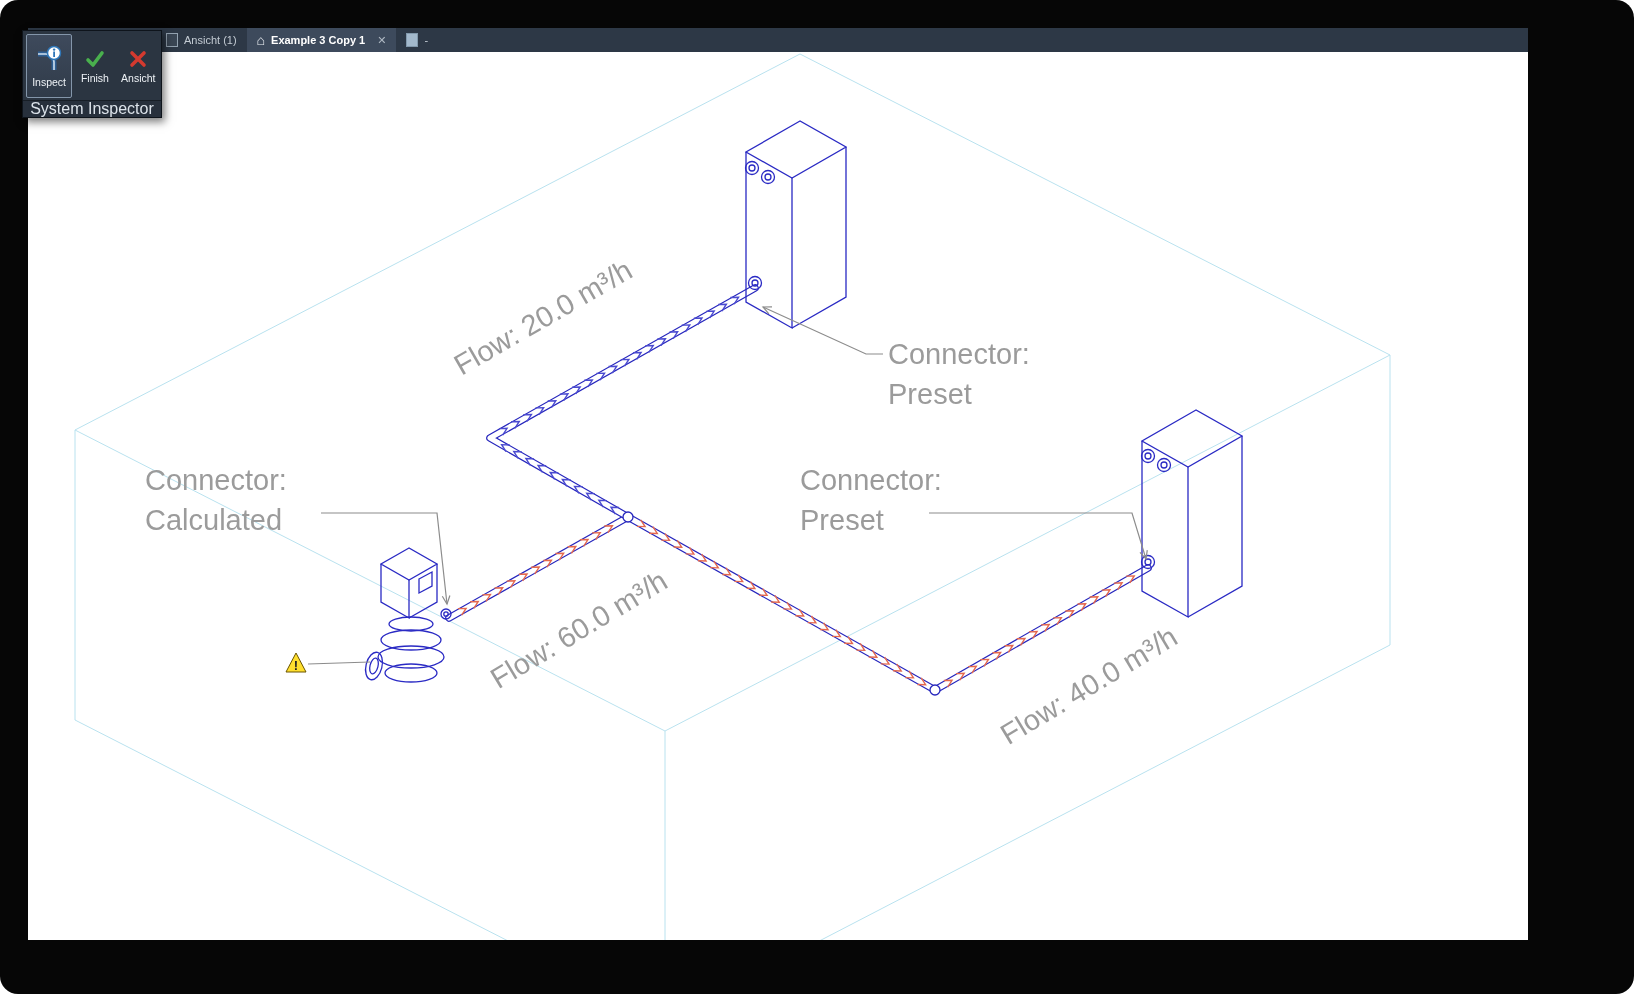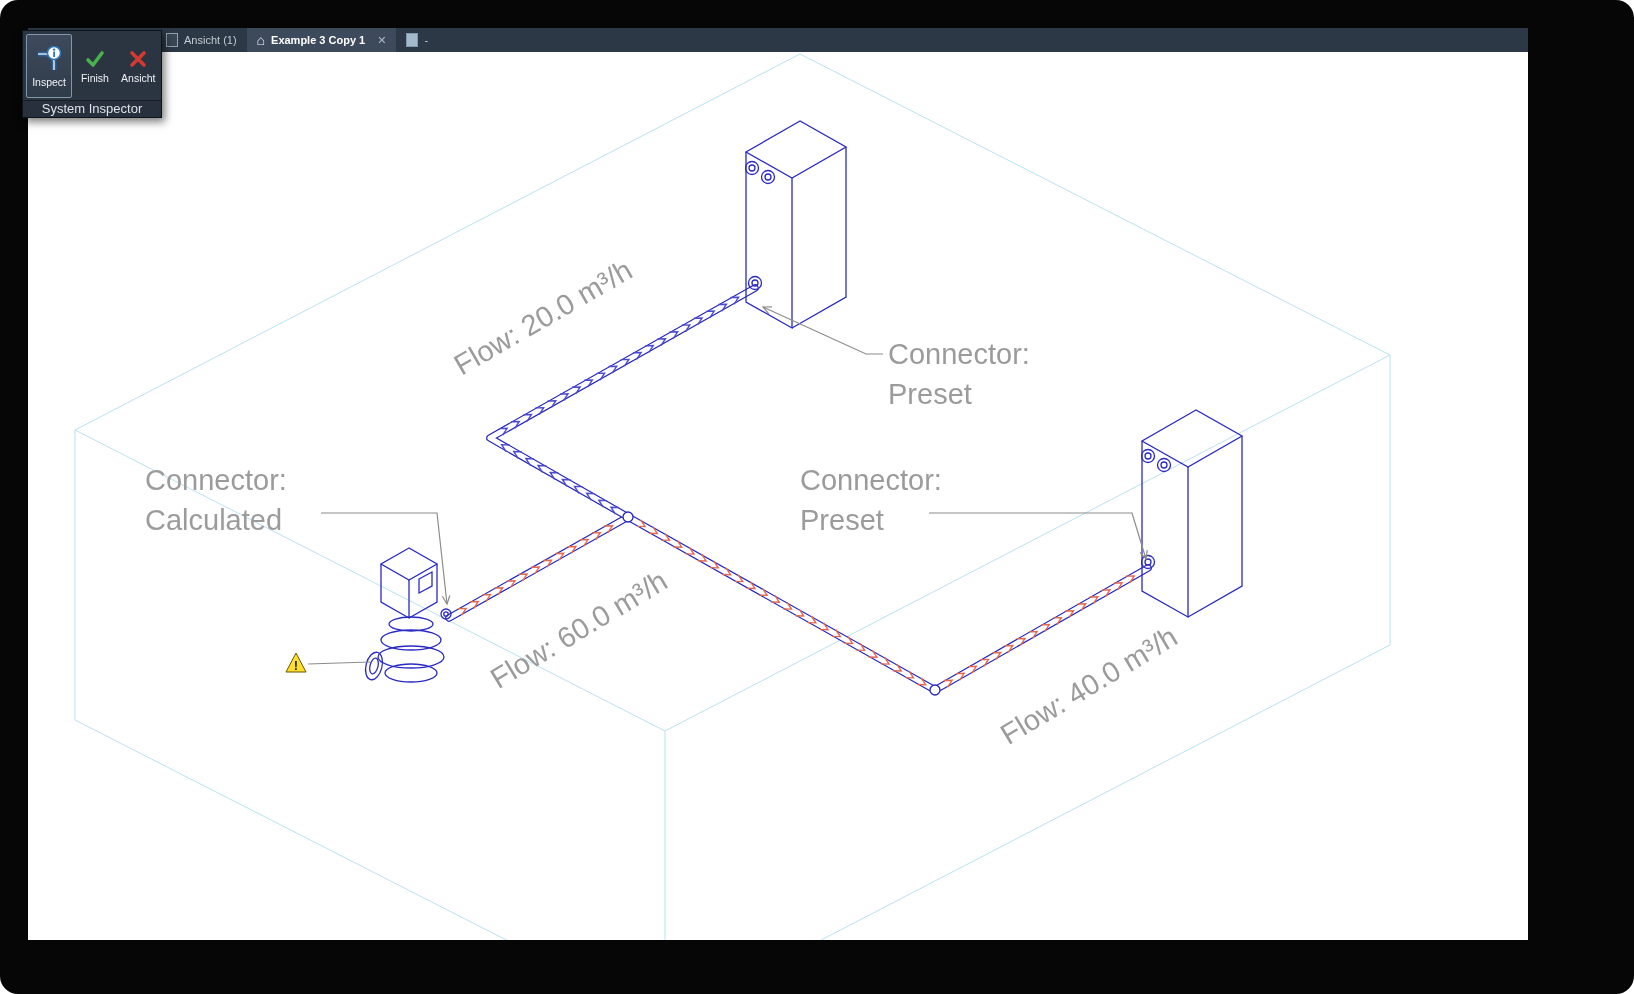--- a/index.html
+++ b/index.html
@@ -12,21 +12,21 @@
   .tab .close{font-weight:normal;color:#aeb8c2;font-size:11px;margin-left:6px;}
   .home{font-size:14px;line-height:1;color:#e9edf1;}
   .ico-sheet{display:inline-block;width:10px;height:12px;border:1px solid #93a2b0;background:#3a4654;}
   .ico-doc{display:inline-block;width:10px;height:12px;background:#a3b9cc;border:1px solid #8299ac;}
   .canvas{position:absolute;left:0;top:24px;width:1500px;height:888px;background:#ffffff;overflow:hidden;cursor:crosshair;}
   svg text{font-family:"Liberation Sans",sans-serif;}
   .inspector{position:absolute;left:22px;top:30px;width:140px;height:88px;background:#2b3541;border:1px solid #0e141b;box-shadow:3px 4px 8px rgba(0,0,0,0.5);z-index:5;display:flex;flex-direction:column;box-sizing:border-box;}
   .insp-body{flex:1;display:flex;align-items:stretch;padding:3px 2px 2px 3px;gap:2px;}
   .insp-big{width:47px;border:1px solid #8496aa;border-radius:2px;background:linear-gradient(#3e4a5c,#303b49);display:flex;flex-direction:column;align-items:center;justify-content:center;gap:3px;color:#eef2f6;font-size:10.5px;cursor:pointer;}
   .insp-small{width:44px;display:flex;flex-direction:column;align-items:center;justify-content:center;gap:3px;color:#eef2f6;font-size:10.5px;cursor:pointer;}
-  .insp-title{height:16px;line-height:15px;text-align:center;font-size:13px;color:#dce3ea;background:#27303c;border-top:1px solid #171e26;}
+  .insp-title{height:16px;line-height:15px;text-align:center;font-size:16px;color:#dce3ea;background:#27303c;border-top:1px solid #171e26;}
 </style>
 </head>
 <body>
 
 <div class="stage">
  <div class="frame">
 
   <div class="window">
 
     <div class="tabbar">

